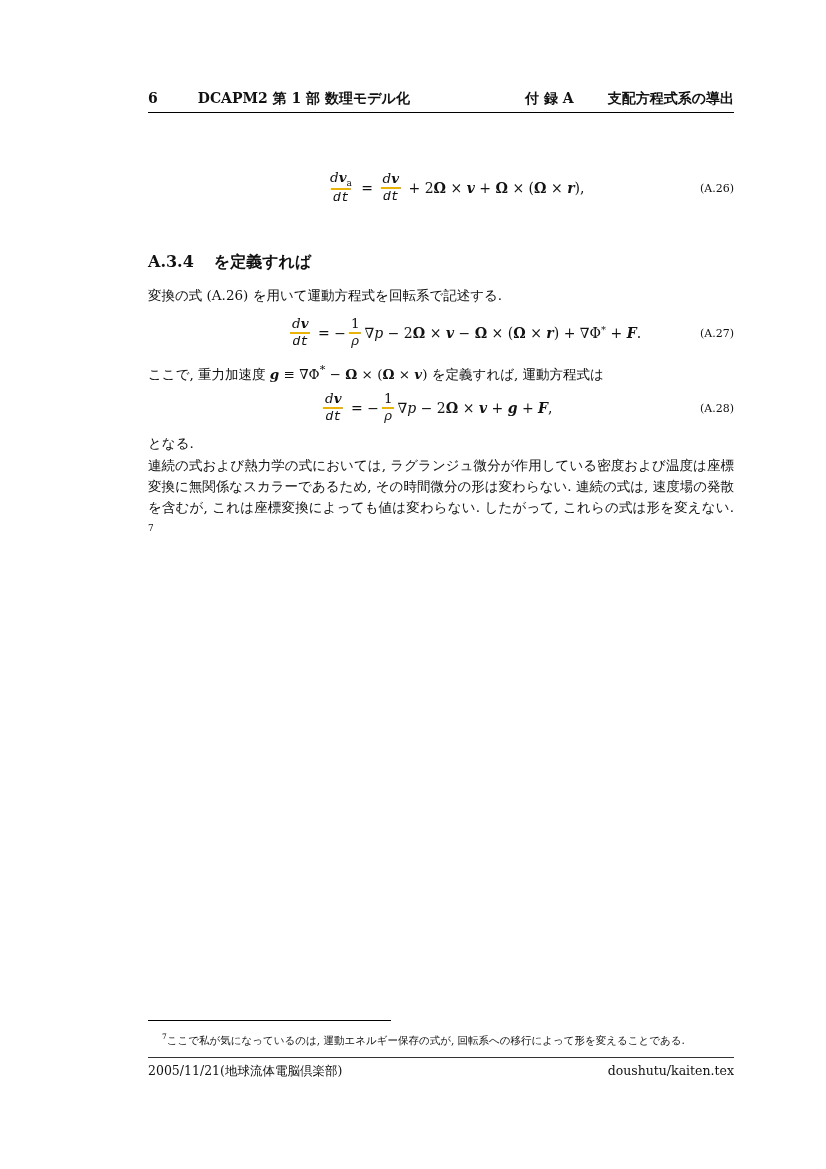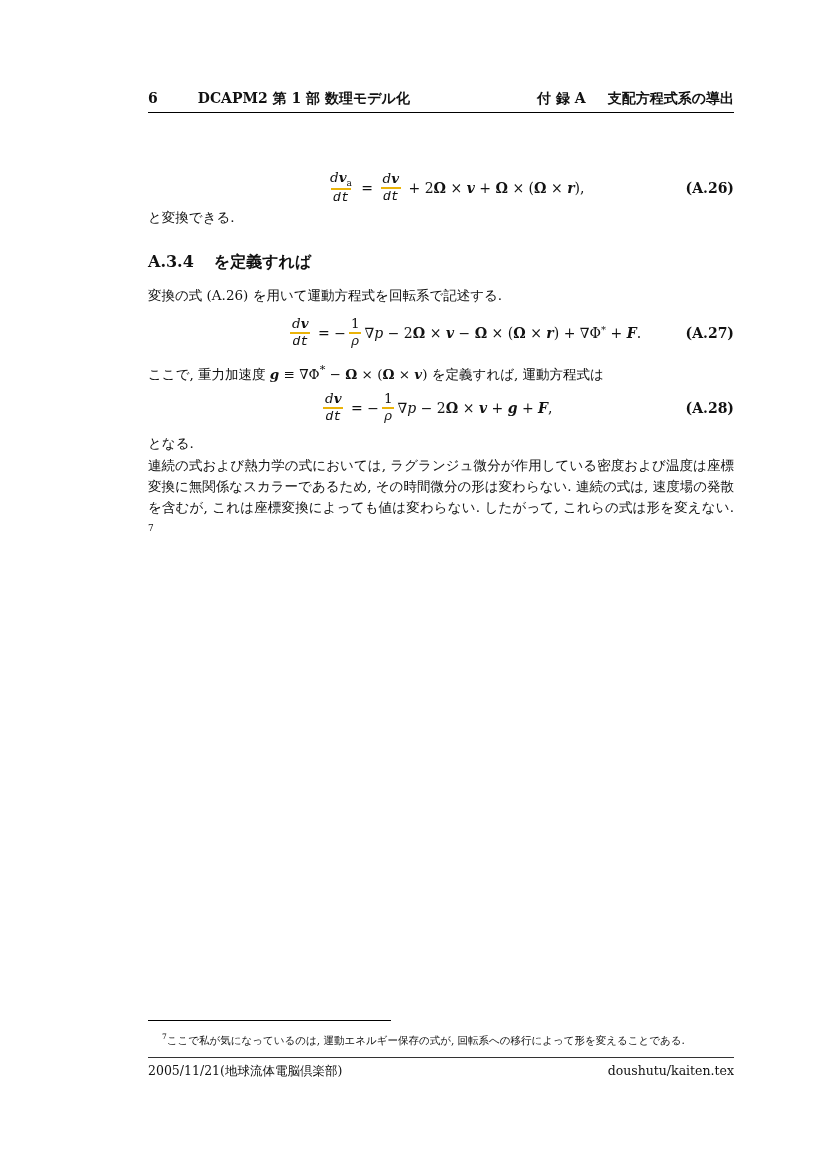--- a/index.html
+++ b/index.html
@@ -13,21 +13,21 @@
     overflow: hidden;
   }
   
   .header {
     position: absolute; top: 90px; left: 148px; width: 586px;
     display: flex; justify-content: space-between; align-items: baseline;
     font-weight: bold; font-size: 14px; white-space: nowrap;
   }
   .header-left, .header-right { display: flex; align-items: baseline; }
   .header-left .pagenum { margin-right: 40px; }
-  .header-right .applabel { margin-right: 22px; }
+  .header-right .applabel { margin-right: 34px; }
   .header-rule {
     position: absolute; top: 112px; left: 148px; width: 586px;
     border-top: 1px solid #000;
   }
   
   .bodytext {
     position: absolute; left: 148px; width: 586px; margin: 0;
     font-size: 13.5px; line-height: 21px; text-align: justify;
   }
   .p1 { top: 141px; }
@@ -61,22 +61,21 @@
   .eq span, .eq sub { white-space: pre; }
   .frac {
     display: flex; flex-direction: column; align-items: center;
     margin: 0 3px; line-height: 1.15;
   }
   .frac .num, .frac .den { padding: 0 2px; font-size: 13.5px; text-align: center; white-space: pre; }
   .frac .den { border-top: 2px solid #eab308; font-family: Liberation Mono, monospace; }
   .eq .msup { position: relative; top: -4px; font-size: 10px; align-self: center; }
   .eqlabel {
     position: absolute; right: 0; top: 50%; transform: translateY(-50%);
-    font-size: 14px;
-    font-weight: bold;
+    font-size: 11px;
   }
   sup.fnref { font-size: 9px; }
   
   .footnote-rule {
     position: absolute; top: 1020px; left: 148px; width: 243px;
     border-top: 1px solid #000;
   }
   .footnote {
     position: absolute; top: 1025px; left: 148px; width: 586px;
     font-size: 10.5px; line-height: 16px; margin: 4px; text-indent: 10px;
@@ -129,21 +128,20 @@
       <span class="mb">Ω</span>
       <span class="rm"> × (</span>
       <span class="mb">Ω</span>
       <span class="rm"> × </span>
       <span class="mbi">r</span>
       <span class="rm">),</span>
     </span>
     <span class="eqlabel">(A.26)</span>
   </div>
 
-  <p class="bodytext p2">と変換できる.</p>
 
   <div class="section-heading">
     <span class="secnum">A.3.4</span>
     <span>を定義すれば</span>
   </div>
 
   <p class="bodytext p3">変換の式 (A.26) を用いて運動方程式を回転系で記述する.</p>
 
   <div class="eqrow eqrow-27">
     <span class="eq eq-27">

